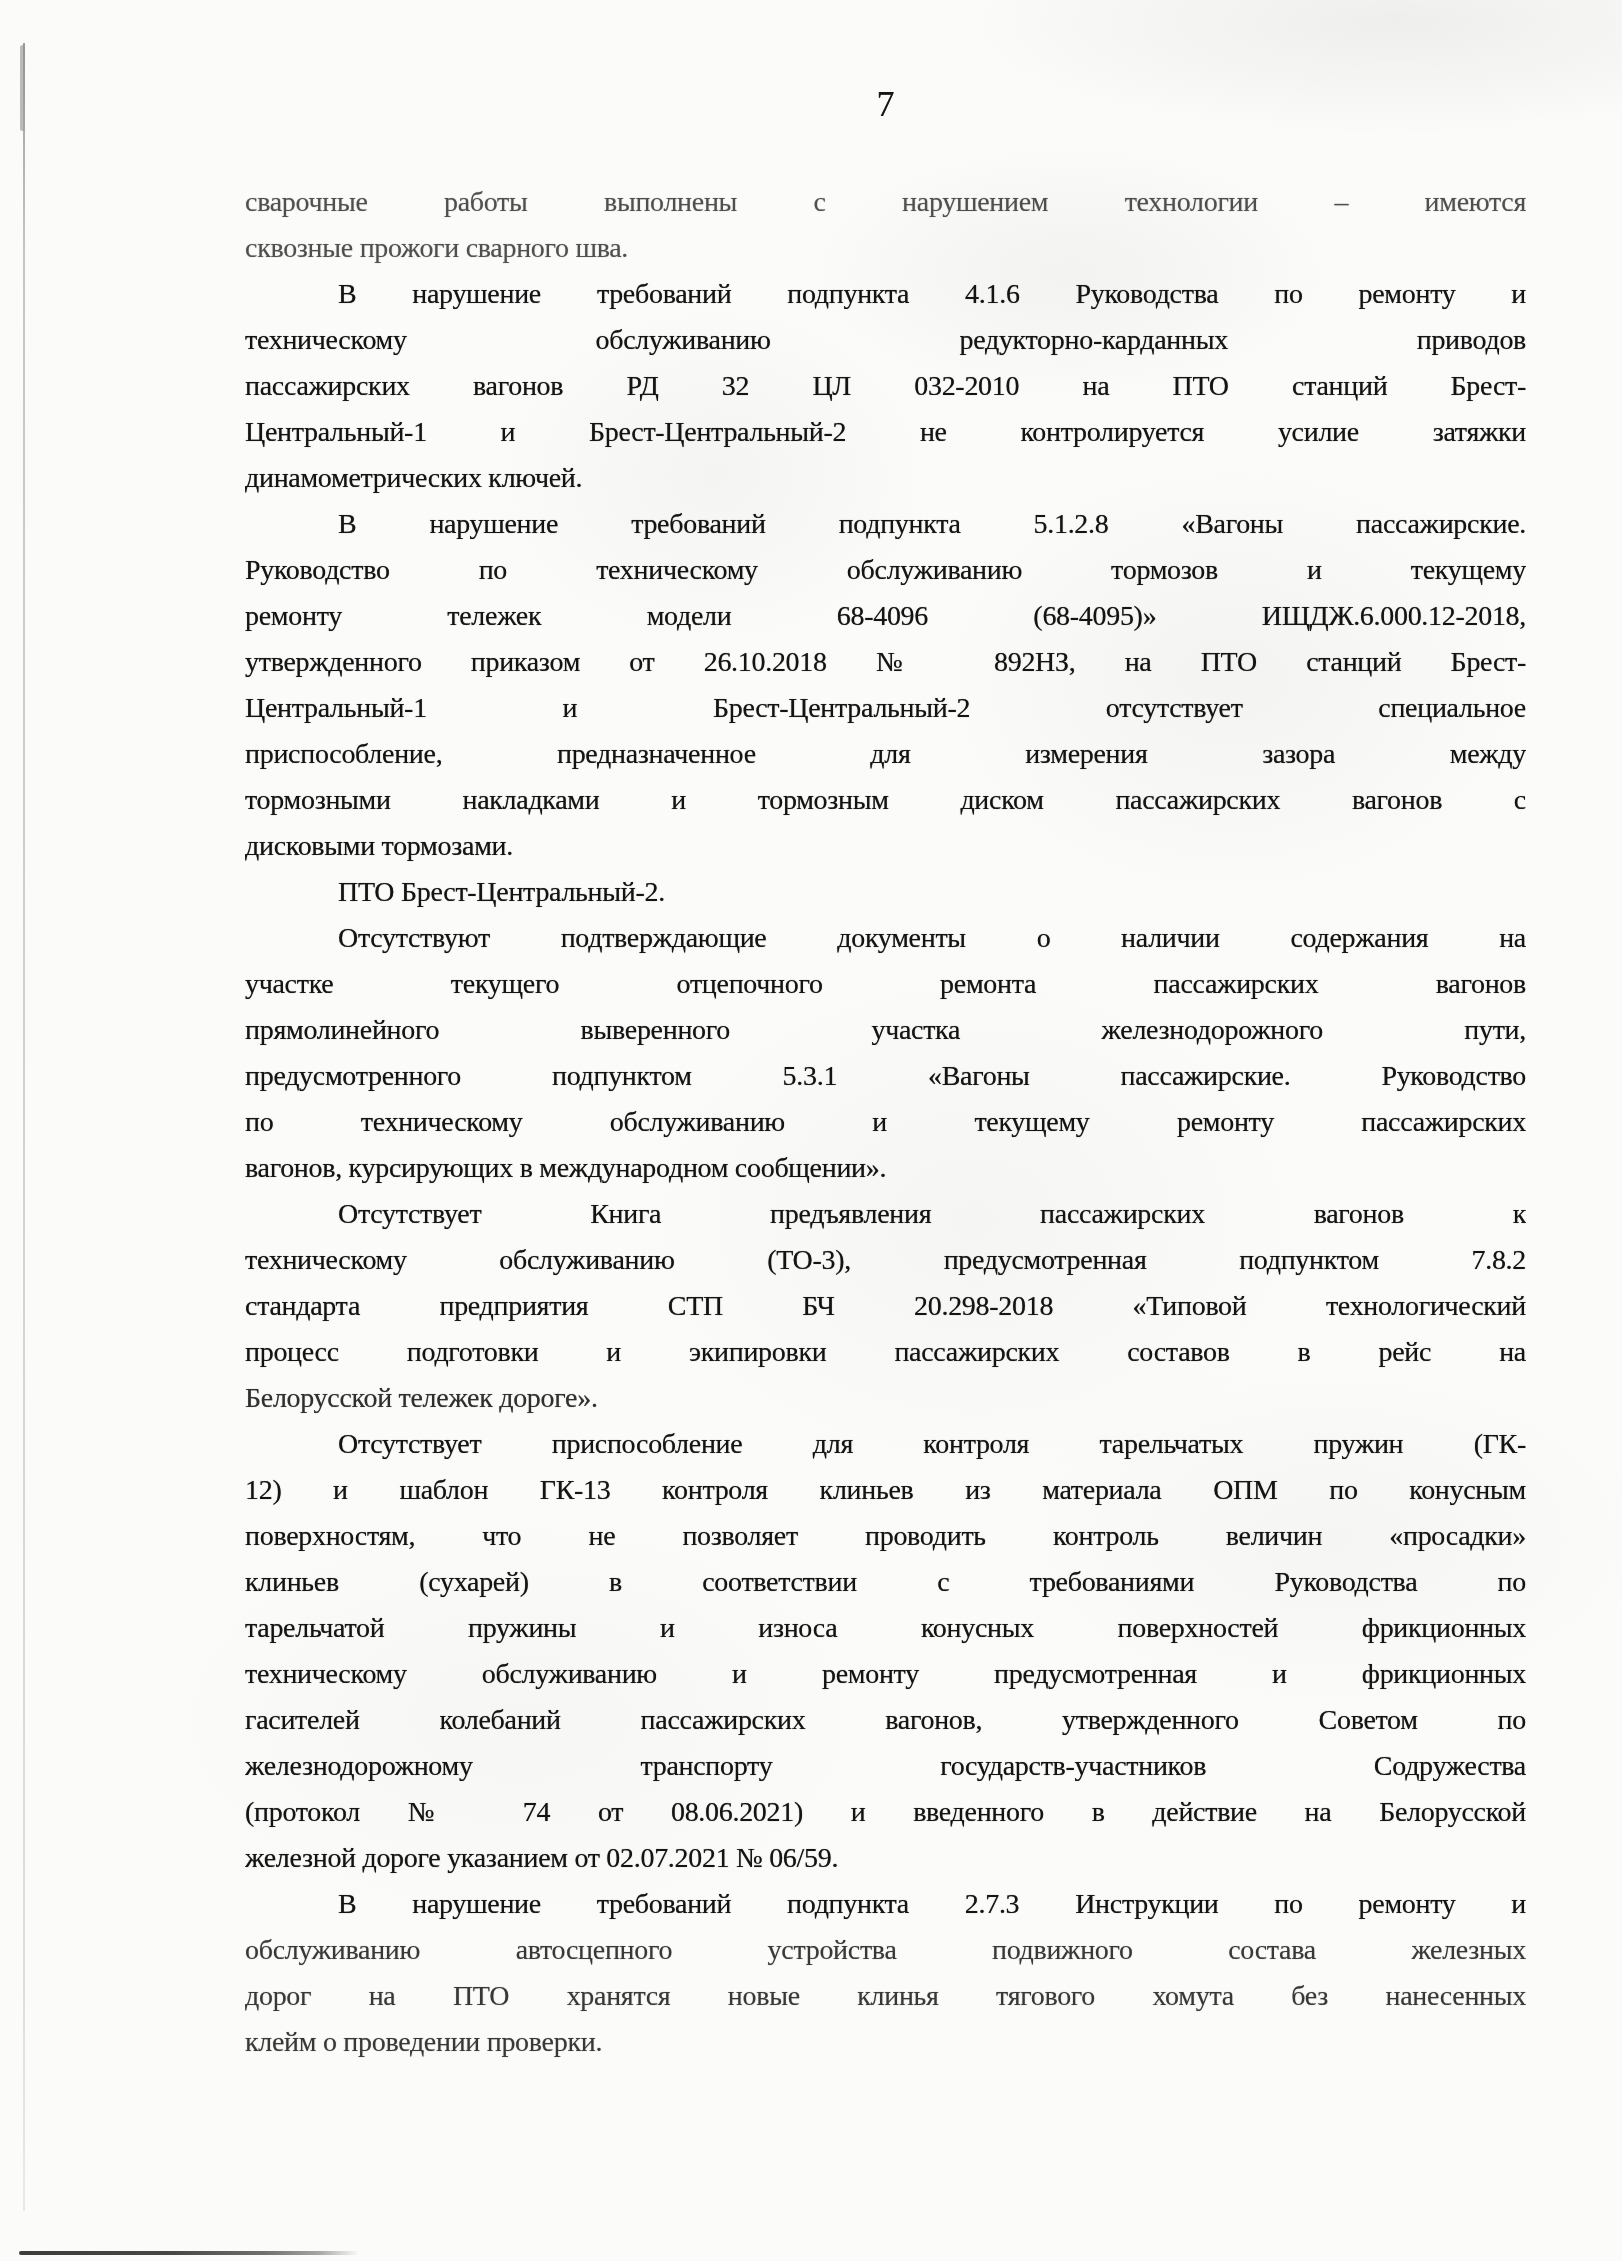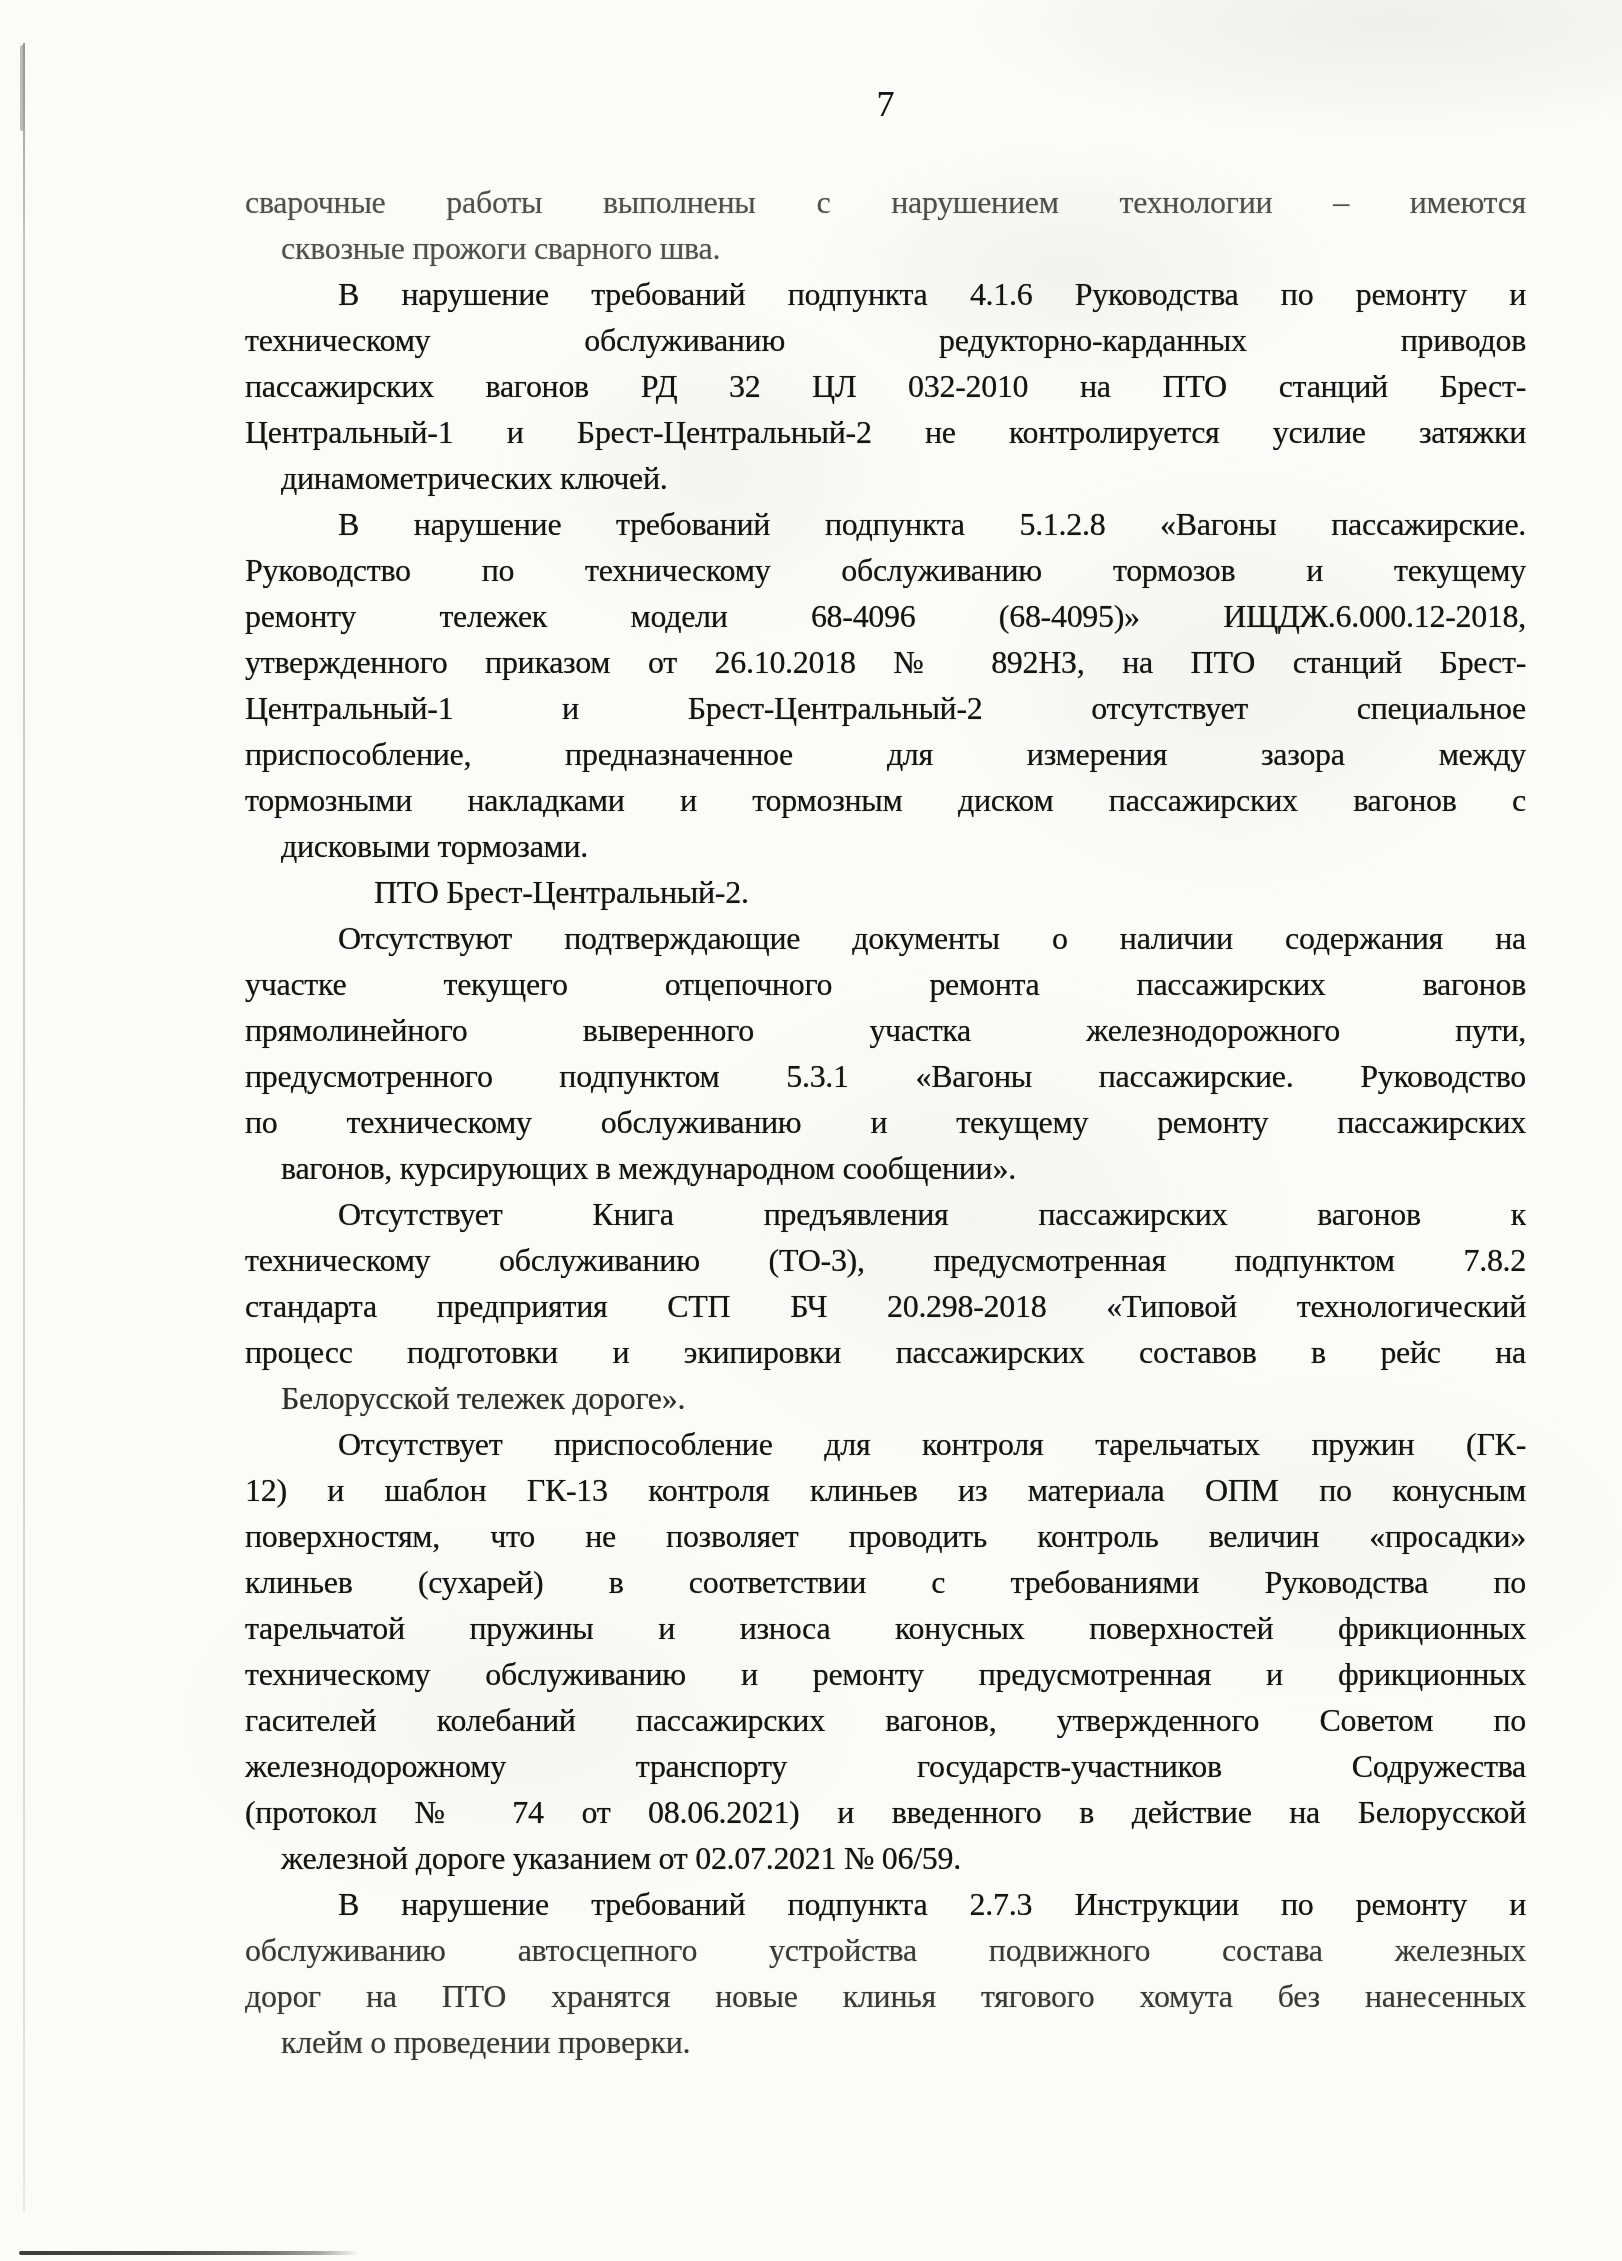--- a/index.html
+++ b/index.html
@@ -46,26 +46,26 @@
     text-align: center;
     font-size: 36px; color: #161616;
     text-shadow: 0 0 0.6px rgba(15,15,15,0.6);
   }
   .text-block {
     position: absolute; left: 245px; top: 179px; width: 1281px;
     color: #141414;
   }
   .line {
     height: 46px; line-height: 46px;
-    font-size: 32px; letter-spacing: -0.3px;
+    font-size: 28px; letter-spacing: -0.3px;
     text-align: justify; text-align-last: justify;
     overflow: hidden; white-space: nowrap0; 
     text-shadow: 0 0 0.8px rgba(20,20,20,0.65);
   }
-  .line.end { text-align-last: left; margin-left: 36px; }
+  .line.end { text-align-last: left; }
   .line.indent { text-indent: 93px; }
   
   .text-block .line:nth-child(1),
   .text-block .line:nth-child(2) { opacity: 0.74; text-shadow: 0 0 1.1px rgba(40,40,40,0.55); }
   .text-block .line:nth-child(27) { opacity: 0.88; }
   .text-block .line:nth-child(39),
   .text-block .line:nth-child(40),
   .text-block .line:nth-child(41) { opacity: 0.84; text-shadow: 0 0 1px rgba(40,40,40,0.55); }
 </style>
 </head>

